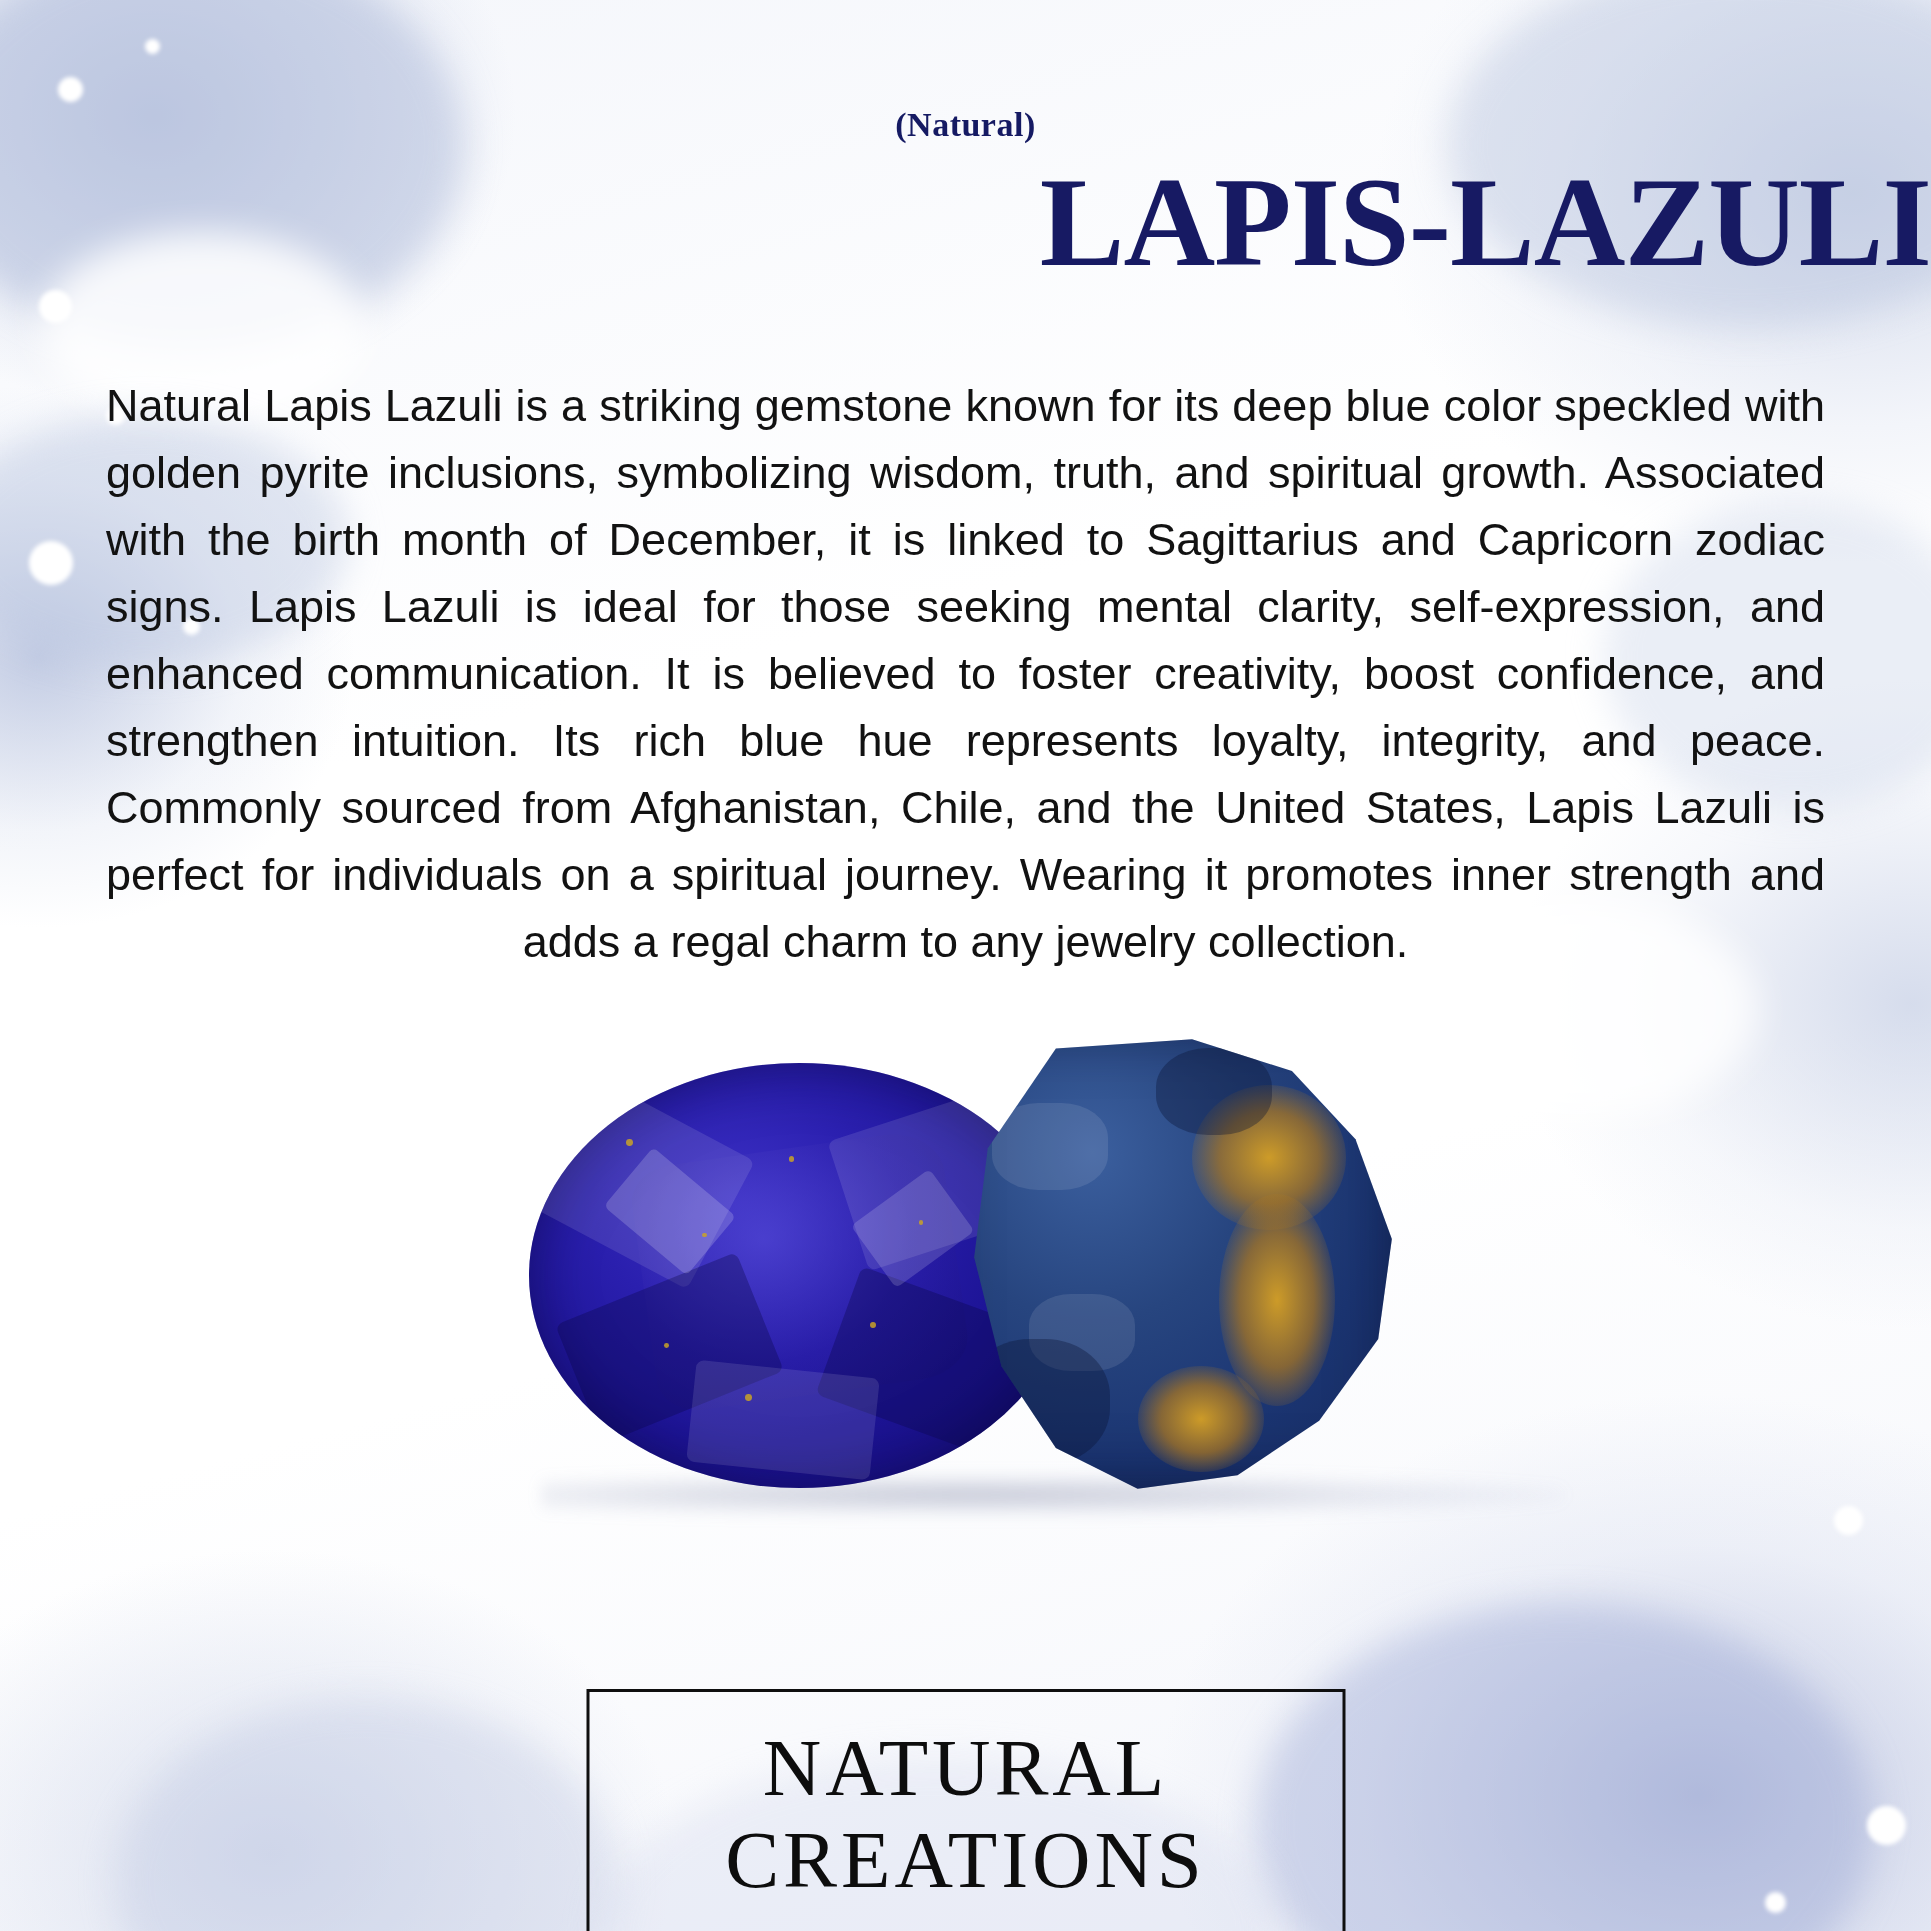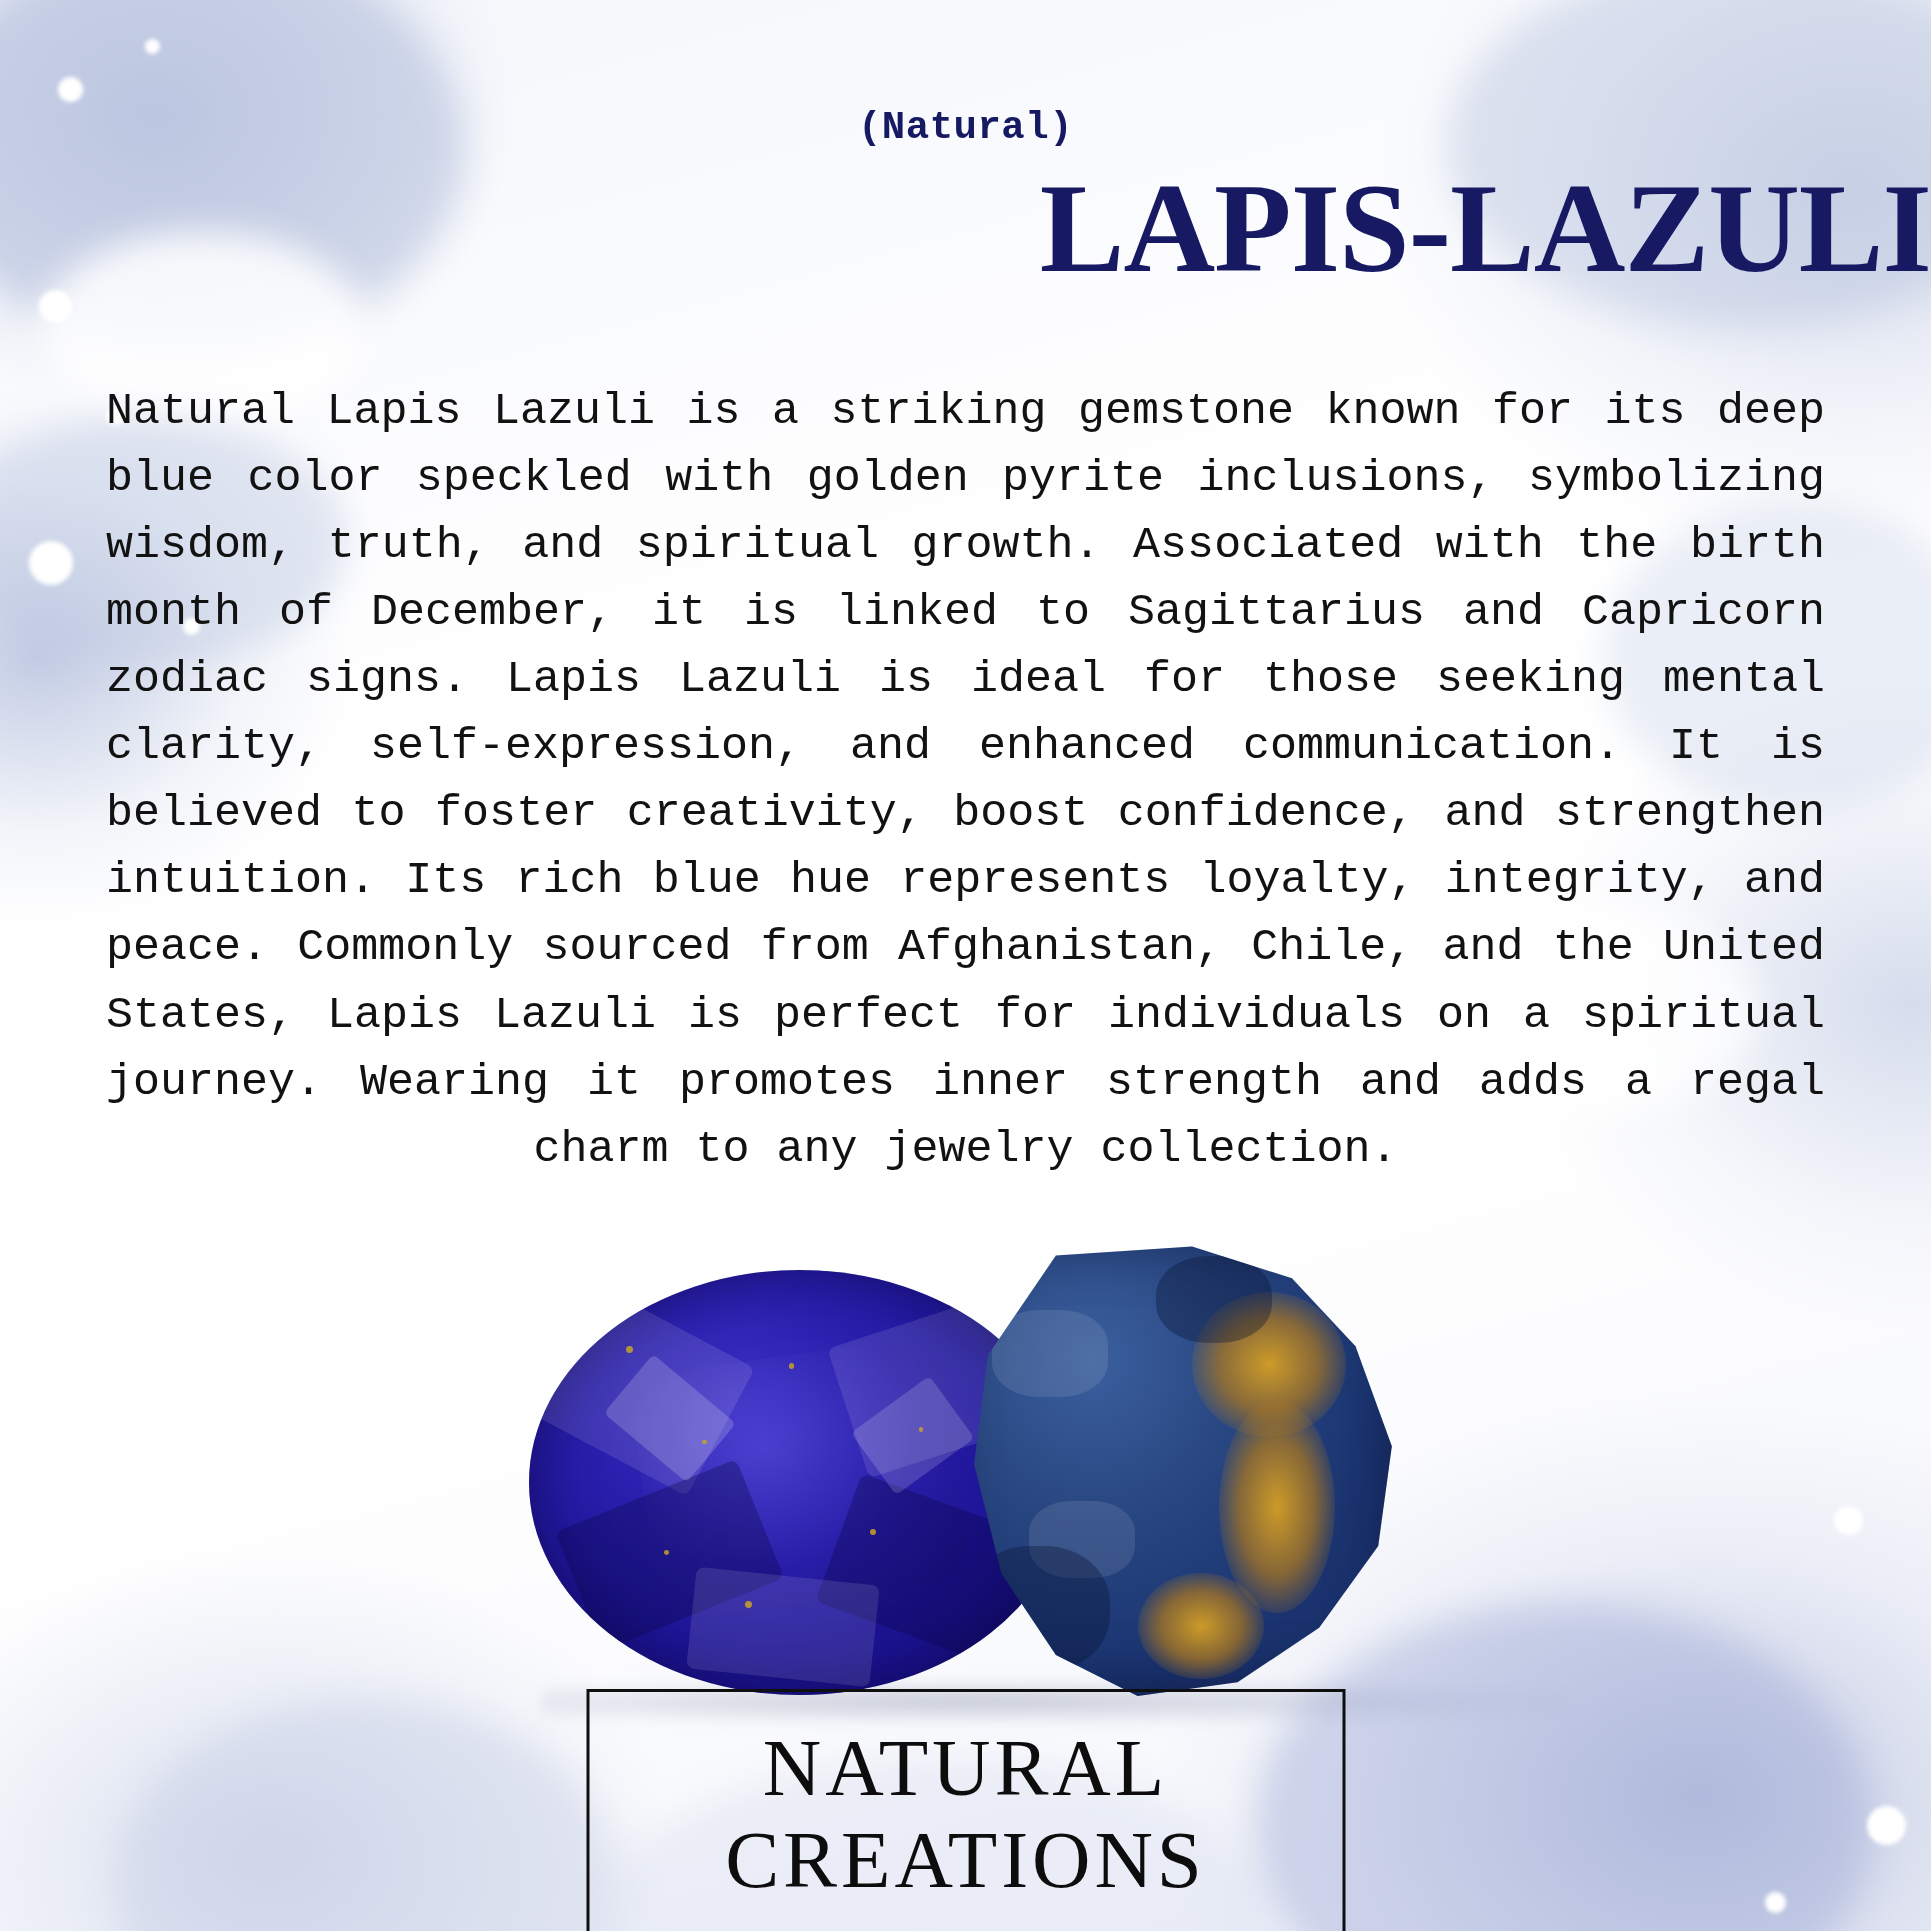--- a/index.html
+++ b/index.html
@@ -57,25 +57,25 @@
   .content {
     position: relative;
     z-index: 5;
     width: 1931px;
     height: 1931px;
   }
 
   .eyebrow {
     text-align: center;
     margin-top: 106px;
-    font-size: 39px;
+    font-size: 34px;
     font-weight: bold;
     color: #151a63;
     letter-spacing: 0.5px;
-    font-family: Liberation Mono, monospace;
+    font-family: Liberation Serif, serif;
   }
 
   .title {
     text-align: right;
     margin-top: 13.5px;
     font-size: 127px;
     line-height: 1.02;
     font-weight: bold;
     color: #171a63;
     letter-spacing: -1px;
@@ -83,21 +83,21 @@
   }
 
   .description {
     margin: 60px auto 0 auto;
     width: 1719px;
     text-align: justify;
     text-align-last: center;
     font-size: 45px;
     line-height: 1.49;
     color: #121212;
-    font-family: Liberation Mono, monospace;
+    font-family: Liberation Sans, sans-serif;
   }
 
   .gem-area {
     position: relative;
     margin-top: 58px;
     height: 502px;
   }
 
   .gem-shadow {
     position: absolute;

